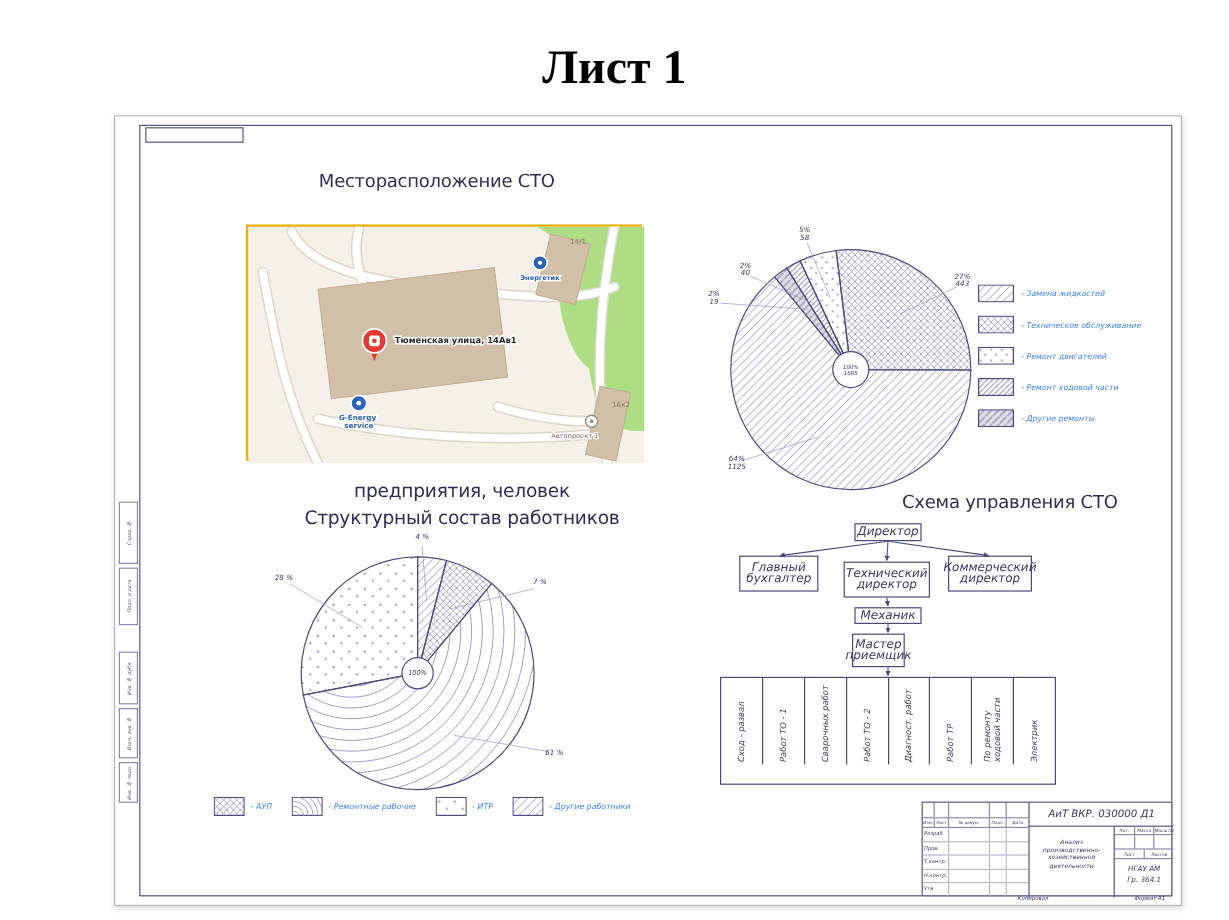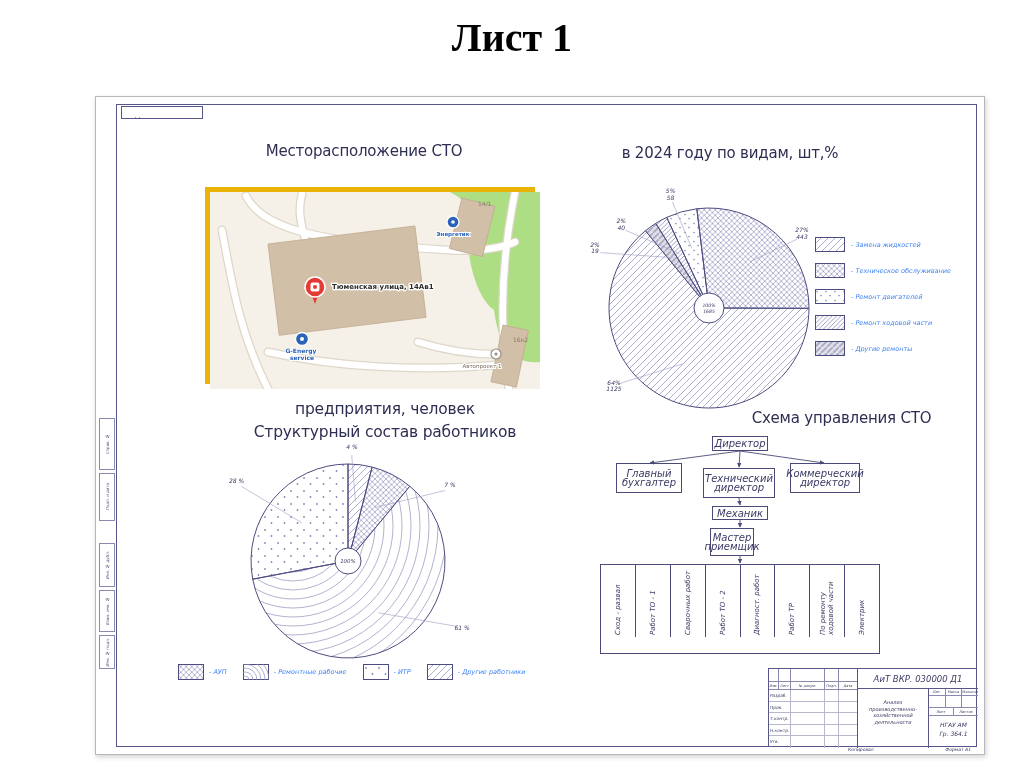--- a/index.html
+++ b/index.html
@@ -1,19 +1,19 @@
 <!DOCTYPE html>
 <html><head>
 <meta charset="utf-8">
 <style>
   * { margin:0; padding:0; box-sizing:border-box; }
   html,body { width:1024px; height:767px; background:#ffffff; overflow:hidden;
               font-family:"DejaVu Sans", sans-serif; }
   .abs { position:absolute; }
-  .slide-title { width:1024px; text-align:center; padding-top:14px;
+  .slide-title { width:1024px; text-align:center; padding-top:32px;
                  font-family:"Liberation Serif", serif; font-weight:bold;
                  font-size:40px; color:#000; }
   .sheet { position:absolute; left:95px; top:96px; width:890px; height:659px;
            background:#fff; border:1px solid #b7b7bd;
            box-shadow:1px 2px 5px rgba(0,0,0,0.18); }
   .inner-frame { position:absolute; left:116px; top:104px; width:861px; height:643px;
                  border:1.2px solid #56568a; }
   .dtext { font-style:italic; color:#3b82f6; }
   .sec-title { color:#2e2e52; text-align:center;
                letter-spacing:-0.2px; }
@@ -117,21 +117,21 @@
   </div>
 <div class="side-cell" style="top:590px;height:42px;">
     <span>Взам. инв. №</span>
   </div>
 <div class="side-cell" style="top:635px;height:34px;">
     <span>Инв. № подл.</span>
   </div>
 
 <div class="abs sec-title" style="left:214px;top:142px;width:300px;font-size:15px;">Месторасположение СТО</div>
 
-<div class="abs" style="left:205px;top:187px;width:330px;height:197px;border:5px solid #eab308;">
+<div class="abs" style="left:205px;top:187px;width:330px;height:197px;border:2px solid #eab308;">
   <svg width="330" height="197" viewBox="0 0 330 197">
     <rect width="330" height="197" fill="#f5f1e8"></rect>
     <path d="M240,0 L330,0 L330,170 C300,173 288,150 284,118 C266,106 253,60 259,20 Q255,7 240,0 Z" fill="#aede84"></path>
 
     <g stroke="#ded7c9" stroke-width="9" fill="none" stroke-linecap="round">
       <path d="M36,4 C52,34 96,50 238,58 C268,60 292,56 305,50"></path>
       <path d="M305,0 C293,60 288,130 299,197"></path>
       <path d="M12,38 C22,92 30,142 58,197"></path>
       <path d="M58,160 C120,174 210,181 296,172"></path>
       <path d="M96,50 C90,30 88,16 92,2"></path>
@@ -179,21 +179,20 @@
 
     <g>
       <circle cx="286" cy="162" r="5" fill="#ffffff" stroke="#9a8f80" stroke-width="1.2"></circle>
       <circle cx="286" cy="162" r="1.6" fill="#9a8f80"></circle>
       <text x="272" y="176" font-size="5.5" fill="#7a6f5f" text-anchor="middle" paint-order="stroke" stroke="#ffffff" stroke-width="2">Автопроект 1</text>
     </g>
   </svg>
 </div>
 
 <div class="abs sec-title" style="left:530px;top:142px;width:400px;font-size:15px;line-height:23px;">
-  <div>в 2024 году по видам, шт,%</div>
 </div>
 
 <svg id="pie1-svg" class="abs" style="left:575px;top:185px;" width="300" height="235">
     <path d="M134,123 L91.74,32.37 A100,100 0 0 1 121.81,23.75 Z" fill="url(#pat-dots)" stroke="#4c4c80" stroke-width="1"></path>
     <path d="M134,123 L121.81,23.75 A100,100 0 0 1 234.00,123.35 Z" fill="url(#pat-cross)" stroke="#4c4c80" stroke-width="1"></path>
     <path d="M134,123 L234.00,123.35 A100,100 0 1 1 70.53,45.73 Z" fill="url(#pat-diag)" stroke="#4c4c80" stroke-width="1"></path>
     <path d="M134,123 L70.53,45.73 A100,100 0 0 1 80.71,38.38 Z" fill="url(#pat-gray)" stroke="#4c4c80" stroke-width="1"></path>
     <path d="M134,123 L80.71,38.38 A100,100 0 0 1 91.74,32.37 Z" fill="url(#pat-dense)" stroke="#4c4c80" stroke-width="1"></path>
     <line x1="97.5" y1="17.1" x2="116.9" y2="63.4" stroke="#9a9ac4" stroke-width="0.6"></line>
     <text x="95.6" y="8.2" text-anchor="middle" font-size="6" font-style="italic" fill="#3a3a64"><tspan x="95.6">5%</tspan><tspan x="95.6" dy="6.5">58</tspan></text>

